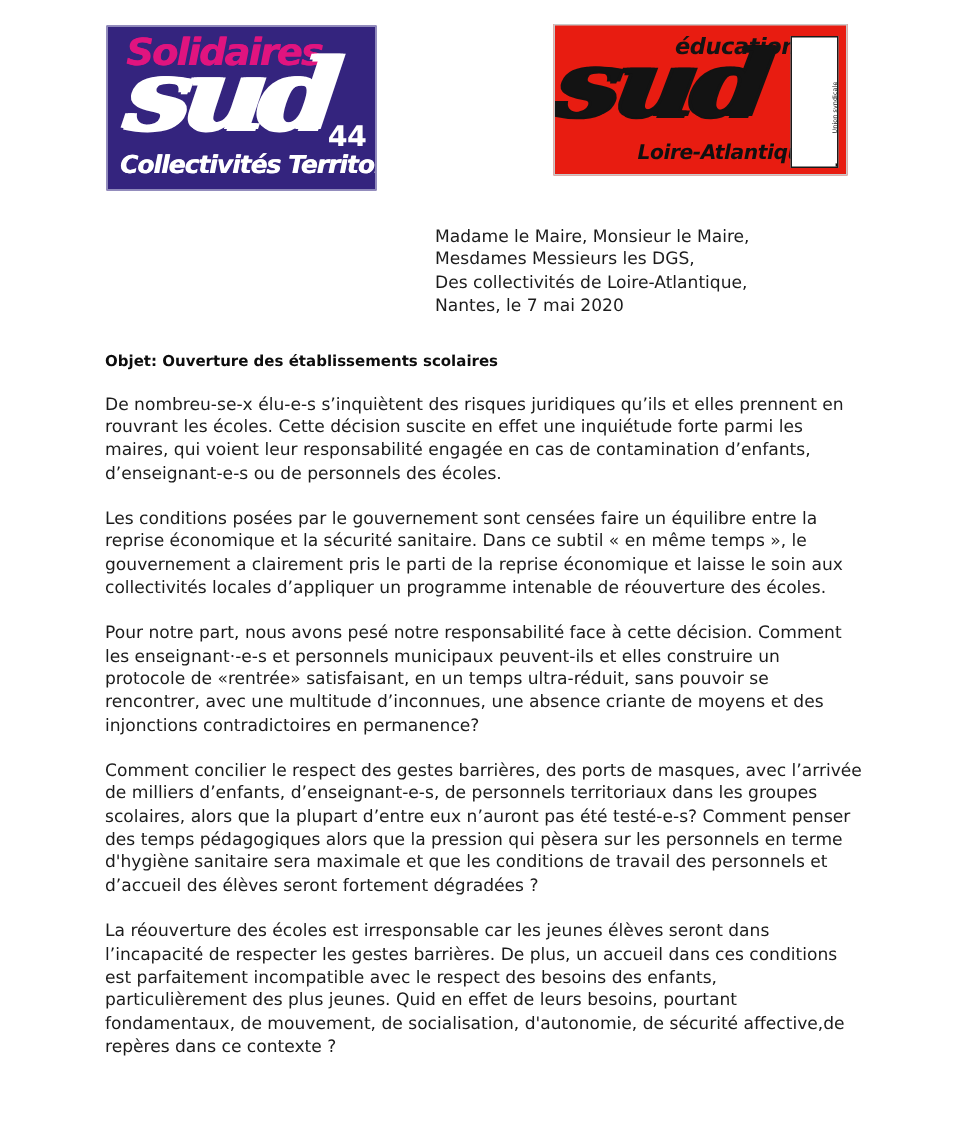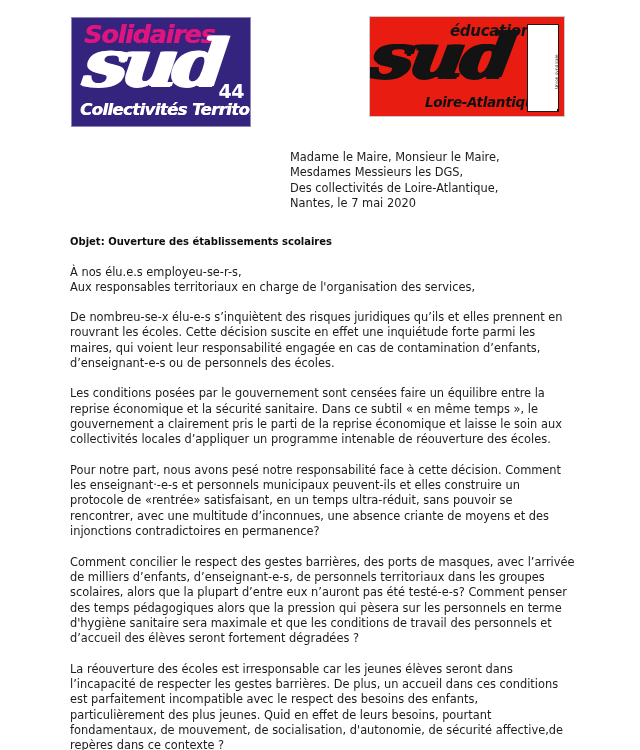--- a/index.html
+++ b/index.html
@@ -244,22 +244,20 @@
 
 <div class="letter">
 
   <div class="recipient-block">Madame le Maire, Monsieur le Maire,
 Mesdames Messieurs les DGS,
 Des collectivités de Loire-Atlantique,
 Nantes, le 7 mai 2020</div>
 
   <div class="subject-line">Objet: Ouverture des établissements scolaires</div>
 
-  <div class="salutation">À nos élu.e.s employeu-se-r-s,
-Aux responsables territoriaux en charge de l'organisation des services,</div>
 
   <div class="body-paragraphs">
     <p>De nombreu-se-x élu-e-s s’inquiètent des risques juridiques qu’ils et elles prennent en rouvrant les écoles. Cette décision suscite en effet une inquiétude forte parmi les maires, qui voient leur responsabilité engagée en cas de contamination d’enfants, d’enseignant-e-s ou de personnels des écoles.</p>
     <p>Les conditions posées par le gouvernement sont censées faire un équilibre entre la reprise économique et la sécurité sanitaire. Dans ce subtil « en même temps », le gouvernement a clairement pris le parti de la reprise économique et laisse le soin aux collectivités locales d’appliquer un programme intenable de réouverture des écoles.</p>
     <p>Pour notre part, nous avons pesé notre responsabilité face à cette décision. Comment les enseignant·-e-s et personnels municipaux peuvent-ils et elles construire un protocole de «rentrée» satisfaisant, en un temps ultra-réduit, sans pouvoir se rencontrer, avec une multitude d’inconnues, une absence criante de moyens et des injonctions contradictoires en permanence?</p>
     <p>Comment concilier le respect des gestes barrières, des ports de masques, avec l’arrivée de milliers d’enfants, d’enseignant-e-s, de personnels territoriaux dans les groupes scolaires, alors que la plupart d’entre eux n’auront pas été testé-e-s? Comment penser des temps pédagogiques alors que la pression qui pèsera sur les personnels en terme d'hygiène sanitaire sera maximale et que les conditions de travail des personnels et d’accueil des élèves seront fortement dégradées ?</p>
     <p>La réouverture des écoles est irresponsable car les jeunes élèves seront dans l’incapacité de respecter les gestes barrières. De plus, un accueil dans ces conditions est parfaitement incompatible avec le respect des besoins des enfants, particulièrement des plus jeunes. Quid en effet de leurs besoins, pourtant fondamentaux, de mouvement, de socialisation, d'autonomie, de sécurité affective,de repères dans ce contexte ?</p>
 
   </div>
 

